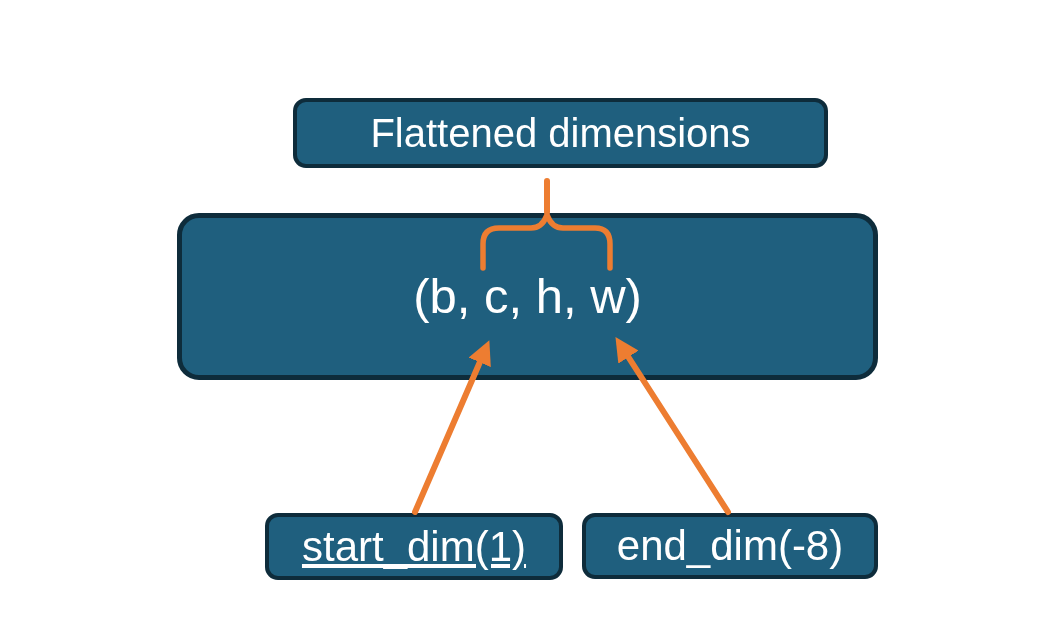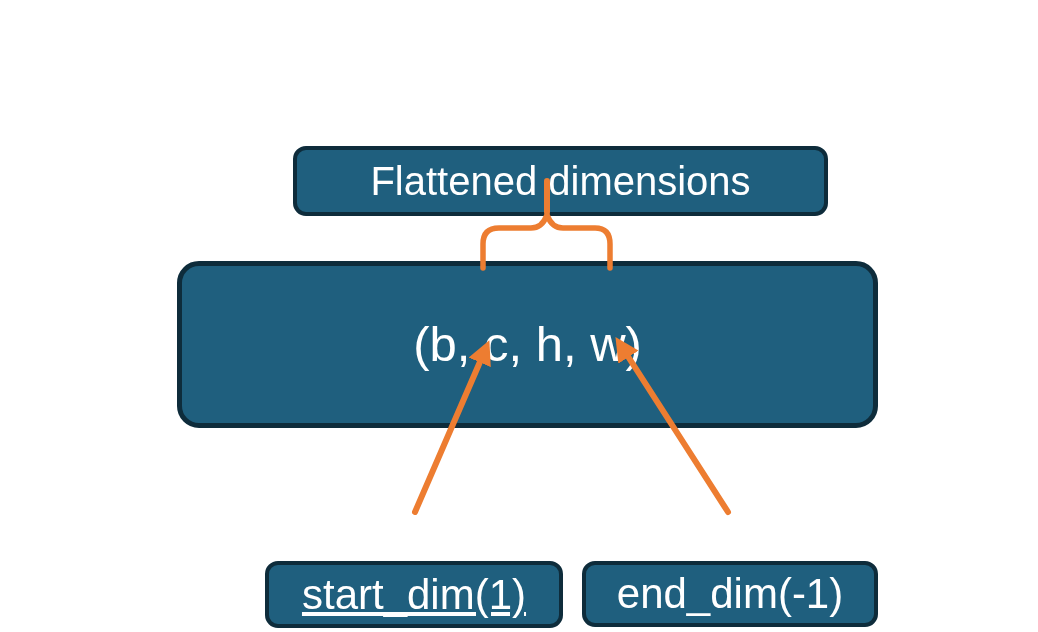--- a/index.html
+++ b/index.html
@@ -22,21 +22,20 @@
   .node {
     position: absolute;
     background: var(--box-fill);
     border: 4px solid var(--box-border);
     border-radius: 13px;
     display: flex;
     align-items: center;
     justify-content: center;
     color: var(--text);
     z-index: 1;
-    margin-top: 48px;
   }
   .node .label {
     white-space: nowrap;
     line-height: 1;
   }
   .box-title {
     left: 293px; top: 98px;
     width: 535px; height: 70px;
     font-size: 40px;
   }
@@ -87,21 +86,21 @@
 
   <div class="node box-tensor">
     <span class="label">(b, c, h, w)</span>
   </div>
 
   <div class="node box-start">
     <span class="label">start_dim(1)</span>
   </div>
 
   <div class="node box-end">
-    <span class="label">end_dim(-1)</span>
+    <span class="label">end_dim(-8)</span>
   </div>
 
   <svg class="overlay" viewBox="0 0 1038 632">
     <defs>
       <marker id="ah" viewBox="0 0 10 10" refX="6.5" refY="5" markerWidth="4" markerHeight="4" orient="auto">
         <path d="M0 0 L10 5 L0 10 Z" class="connector-fill"></path>
       </marker>
     </defs>
 
     <path d="M547 181 L547 212" class="connector-stroke" stroke-width="6"></path>

